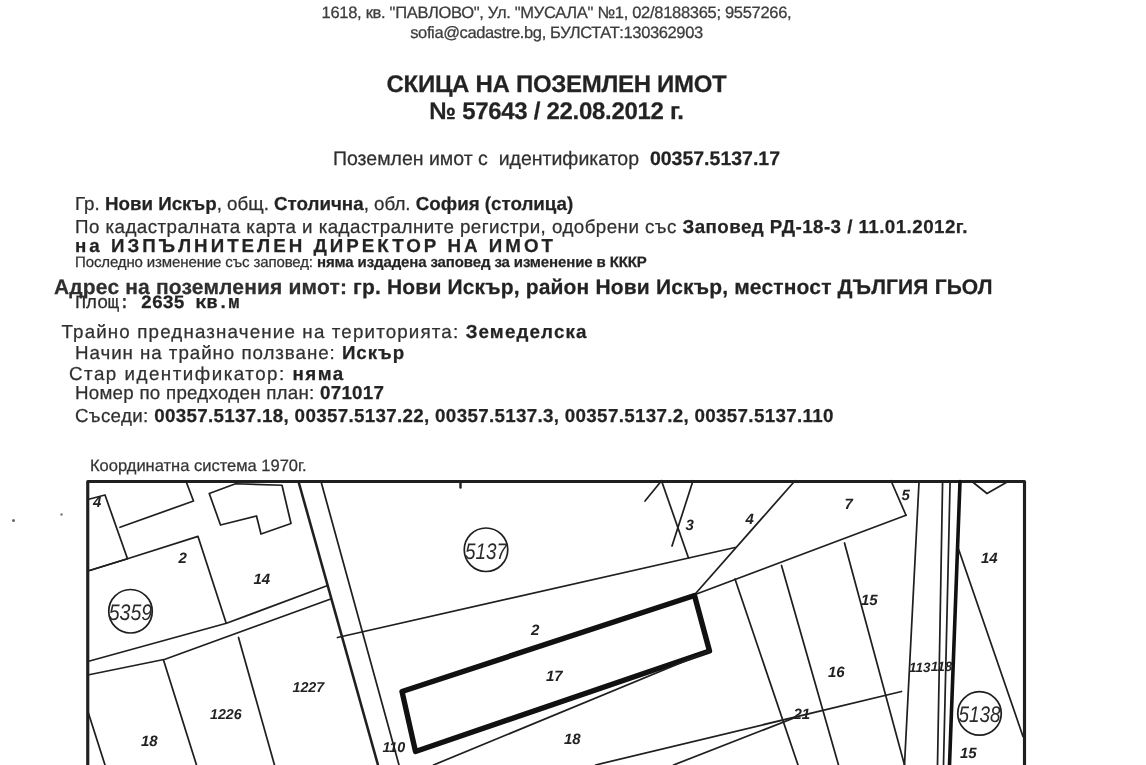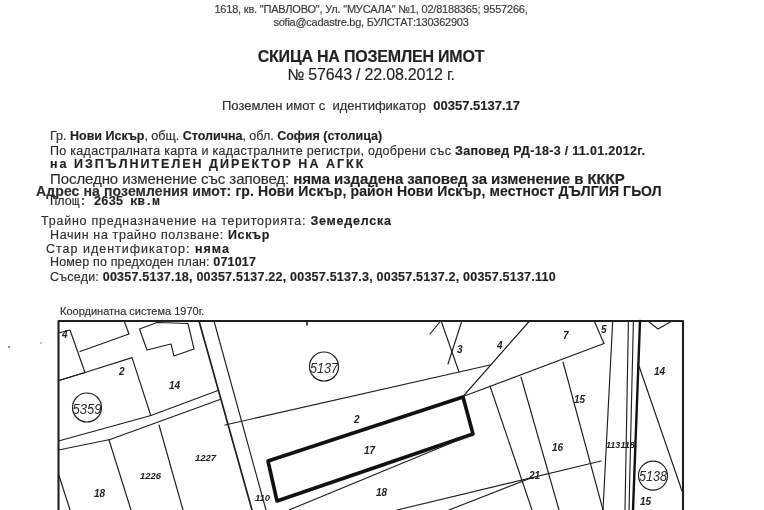--- a/index.html
+++ b/index.html
@@ -11,31 +11,31 @@
 </style>
 </head>
 <body>
 
 <div class="abs c" style="top:2.5px;font-size:11px;letter-spacing:-0.2px;color:#3d3d3d;">1618, кв. "ПАВЛОВО", Ул. "МУСАЛА" №1, 02/8188365; 9557266,</div>
 
 <div class="abs c" style="top:15.5px;font-size:11px;letter-spacing:-0.25px;color:#3d3d3d;">sofia@cadastre.bg, БУЛСТАТ:130362903</div>
 
 <div class="abs c" style="top:48px;font-size:16px;font-weight:bold;letter-spacing:-0.2px;color:#222;">СКИЦА НА ПОЗЕМЛЕН ИМОТ</div>
 
-<div class="abs c" style="top:66px;font-size:16px;font-weight:normal;letter-spacing:-0.2px;color:#222;">№ 57643 / 22.08.2012 г.</div>
+<div class="abs c" style="top:66px;font-size:16px;font-weight:bold;letter-spacing:-0.2px;color:#222;">№ 57643 / 22.08.2012 г.</div>
 
 <div class="abs c" style="top:98px;font-size:13px;">Поземлен имот с&nbsp; идентификатор&nbsp; <b>00357.5137.17</b></div>
 
 <div class="abs" style="left:50px;top:129.4px;font-size:12.5px;">Гр. <b>Нови Искър</b>, общ. <b>Столична</b>, обл. <b>София (столица)</b></div>
 
 <div class="abs" style="left:50px;top:143.6px;font-size:12.5px;letter-spacing:0.3px;">По кадастралната карта и кадастралните регистри, одобрени със <b>Заповед РД-18-3 / 11.01.2012г.</b></div>
 
-<div class="abs" style="left:50px;top:156.8px;font-size:12.5px;letter-spacing:2px;"><b>на ИЗПЪЛНИТЕЛЕН ДИРЕКТОР НА АГКК</b></div>
+<div class="abs" style="left:50px;top:156.8px;font-size:12.5px;letter-spacing:2px;"><b>на ИЗПЪЛНИТЕЛЕН ДИРЕКТОР НА ИМОТ</b></div>
 
-<div class="abs" style="left:50px;top:170px;font-size:15px;letter-spacing:-0.08px;">Последно изменение със заповед: <b>няма издадена заповед за изменение в КККР</b></div>
+<div class="abs" style="left:50px;top:170px;font-size:10px;letter-spacing:-0.08px;">Последно изменение със заповед: <b>няма издадена заповед за изменение в КККР</b></div>
 
 <div class="abs" style="left:36px;top:183.2px;font-size:14px;letter-spacing:0.11px;font-weight:bold;">Адрес на поземления имот: <b>гр. Нови Искър, район Нови Искър, местност ДЪЛГИЯ ГЬОЛ</b></div>
 
 <div class="abs" style="left:50px;top:195.4px;font-size:12.5px;letter-spacing:-0.2px;font-family:Liberation Mono, monospace;">Площ: <b>2635 кв.м</b></div>
 
 <div class="abs" style="left:41px;top:214.3px;font-size:12.5px;letter-spacing:0.77px;">Трайно предназначение на територията: <b>Земеделска</b></div>
 
 <div class="abs" style="left:50px;top:227.6px;font-size:12.5px;letter-spacing:0.63px;">Начин на трайно ползване: <b>Искър</b></div>
 
 <div class="abs" style="left:46px;top:242.4px;font-size:12.5px;letter-spacing:1.0px;">Стар идентификатор: <b>няма</b></div>

